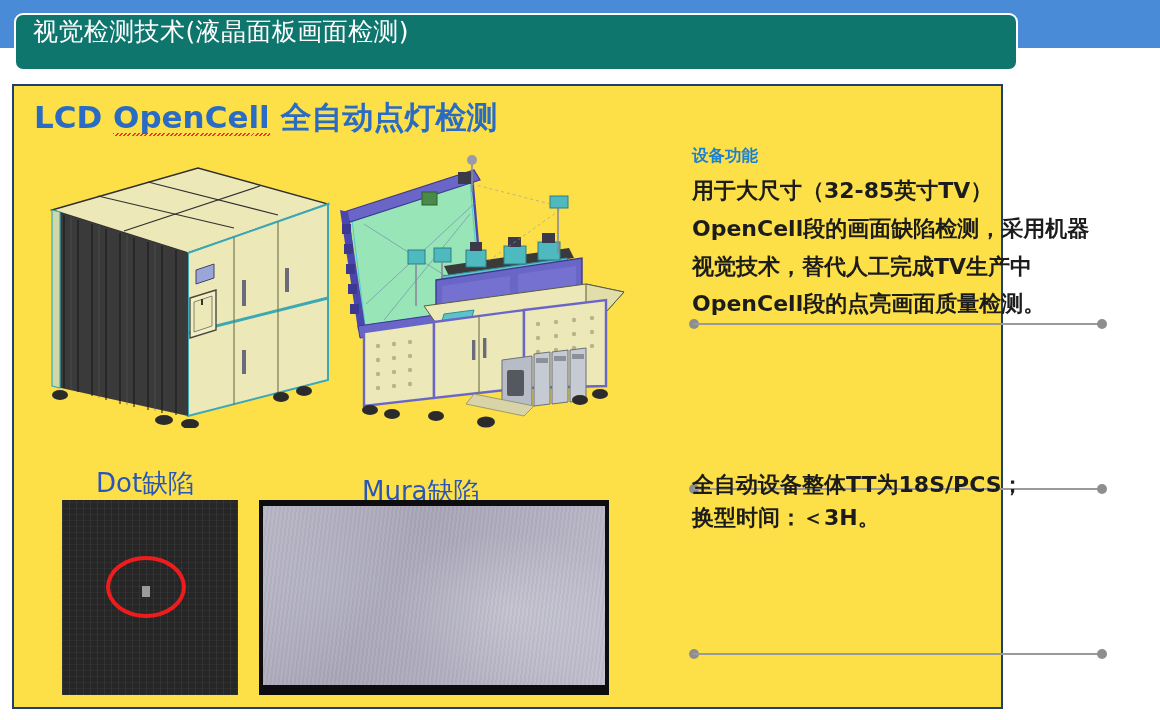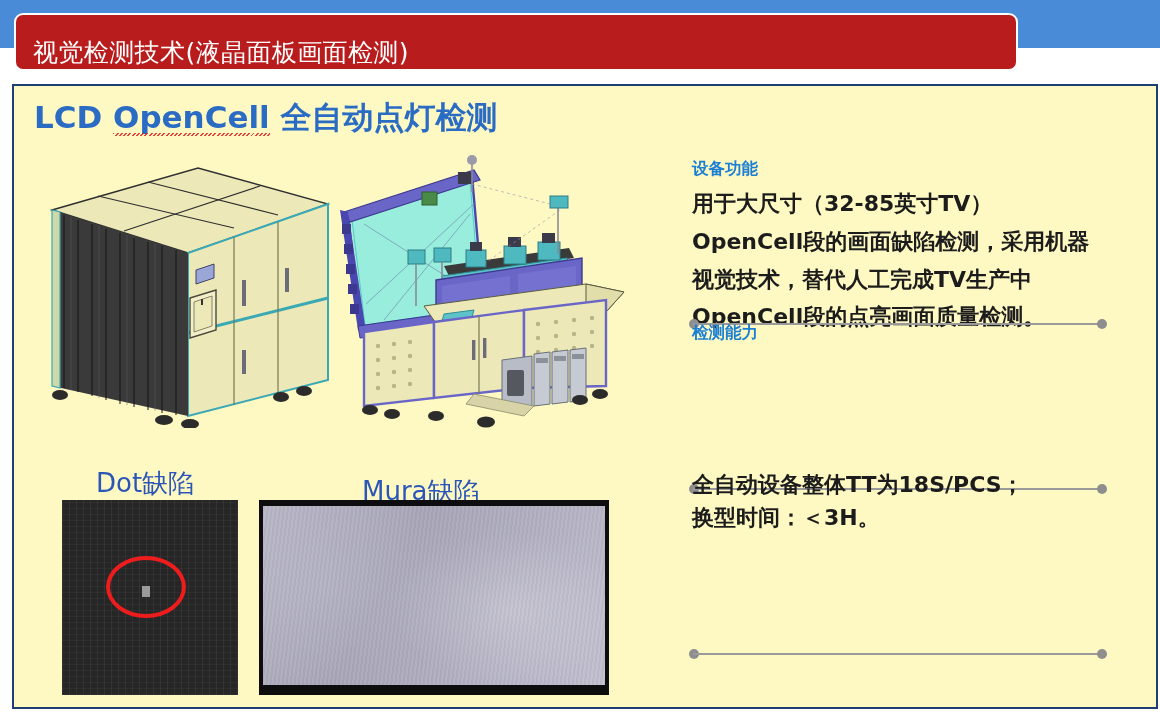--- a/index.html
+++ b/index.html
@@ -16,41 +16,41 @@
   .top-band {
     position: absolute; left: 0; top: 0;
     width: 1160px; height: 48px;
     background: #4a8bd8;
   }
 
   
   .title-bar {
     position: absolute; left: 14px; top: 13px;
     width: 1004px; height: 58px;
-    background: #b91c1c;
+    background: #0f766e;
     border-radius: 9px;
     border: 2px solid #ffffff;
     box-sizing: border-box;
-    display: flex; align-items: flex-end;
+    display: flex; align-items: flex-start;
   }
   .title-text {
     color: #ffffff;
     font-size: 25px;
     letter-spacing: .4px;
     padding-left: 17px;
     white-space: nowrap;
     font-family: "DejaVu Sans", "Liberation Sans", sans-serif;
   }
 
   
   .content-frame {
     position: absolute; left: 12px; top: 84px;
-    width: 1146px; height: 625px;
+    width: 991px; height: 625px;
     border: 2px solid #1f3f72;
-    background: #fef9c3;
+    background: #fde047;
     box-sizing: border-box;
   }
 
   
   .slide-heading {
     position: absolute; left: 20px; top: 11px;
     font-size: 31px; font-weight: bold;
     color: #2a6bc4;
     white-space: nowrap;
     font-family: "DejaVu Sans", "Liberation Sans", sans-serif;
@@ -136,21 +136,21 @@
   }
   .info-block { position: absolute; left: 0; width: 440px; }
   .b1 { top: 8px; }
   .b2 { top: 172px; }
   .b3 { top: 334px; }
 
   .info-title {
     color: #1b7fd4;
     font-size: 16.5px;
     font-weight: bold;
-    margin: 16px 0 5px 18px;
+    margin: 3px 0 5px 18px;
     font-family: "DejaVu Sans", "Liberation Sans", sans-serif;
   }
   .info-body {
     color: #1c1c1c;
     font-size: 22px;
     font-weight: bold;
     line-height: 1.72;
     margin: 0 0 0 18px;
     max-width: 406px;
     font-family: "DejaVu Sans", "Liberation Sans", sans-serif;
@@ -383,21 +383,20 @@
       <div class="info-title">设备功能</div>
       <div class="info-body">用于大尺寸（32-85英寸TV）OpenCell段的画面缺陷检测，采用机器视觉技术，替代人工完成TV生产中OpenCell段的点亮画面质量检测。</div>
     </div>
     <div class="divider d1">
       <div class="cap l"></div>
       <div class="bar"></div>
       <div class="cap r"></div>
     </div>
 
     <div class="info-block b2">
-      <div class="info-title">检测能力</div>
     </div>
     <div class="divider d2">
       <div class="cap l"></div>
       <div class="bar"></div>
       <div class="cap r"></div>
     </div>
 
     <div class="info-block b3">
       <div class="info-body">
         <span class="tight">全自动设备整体TT为18S/PCS；</span>

